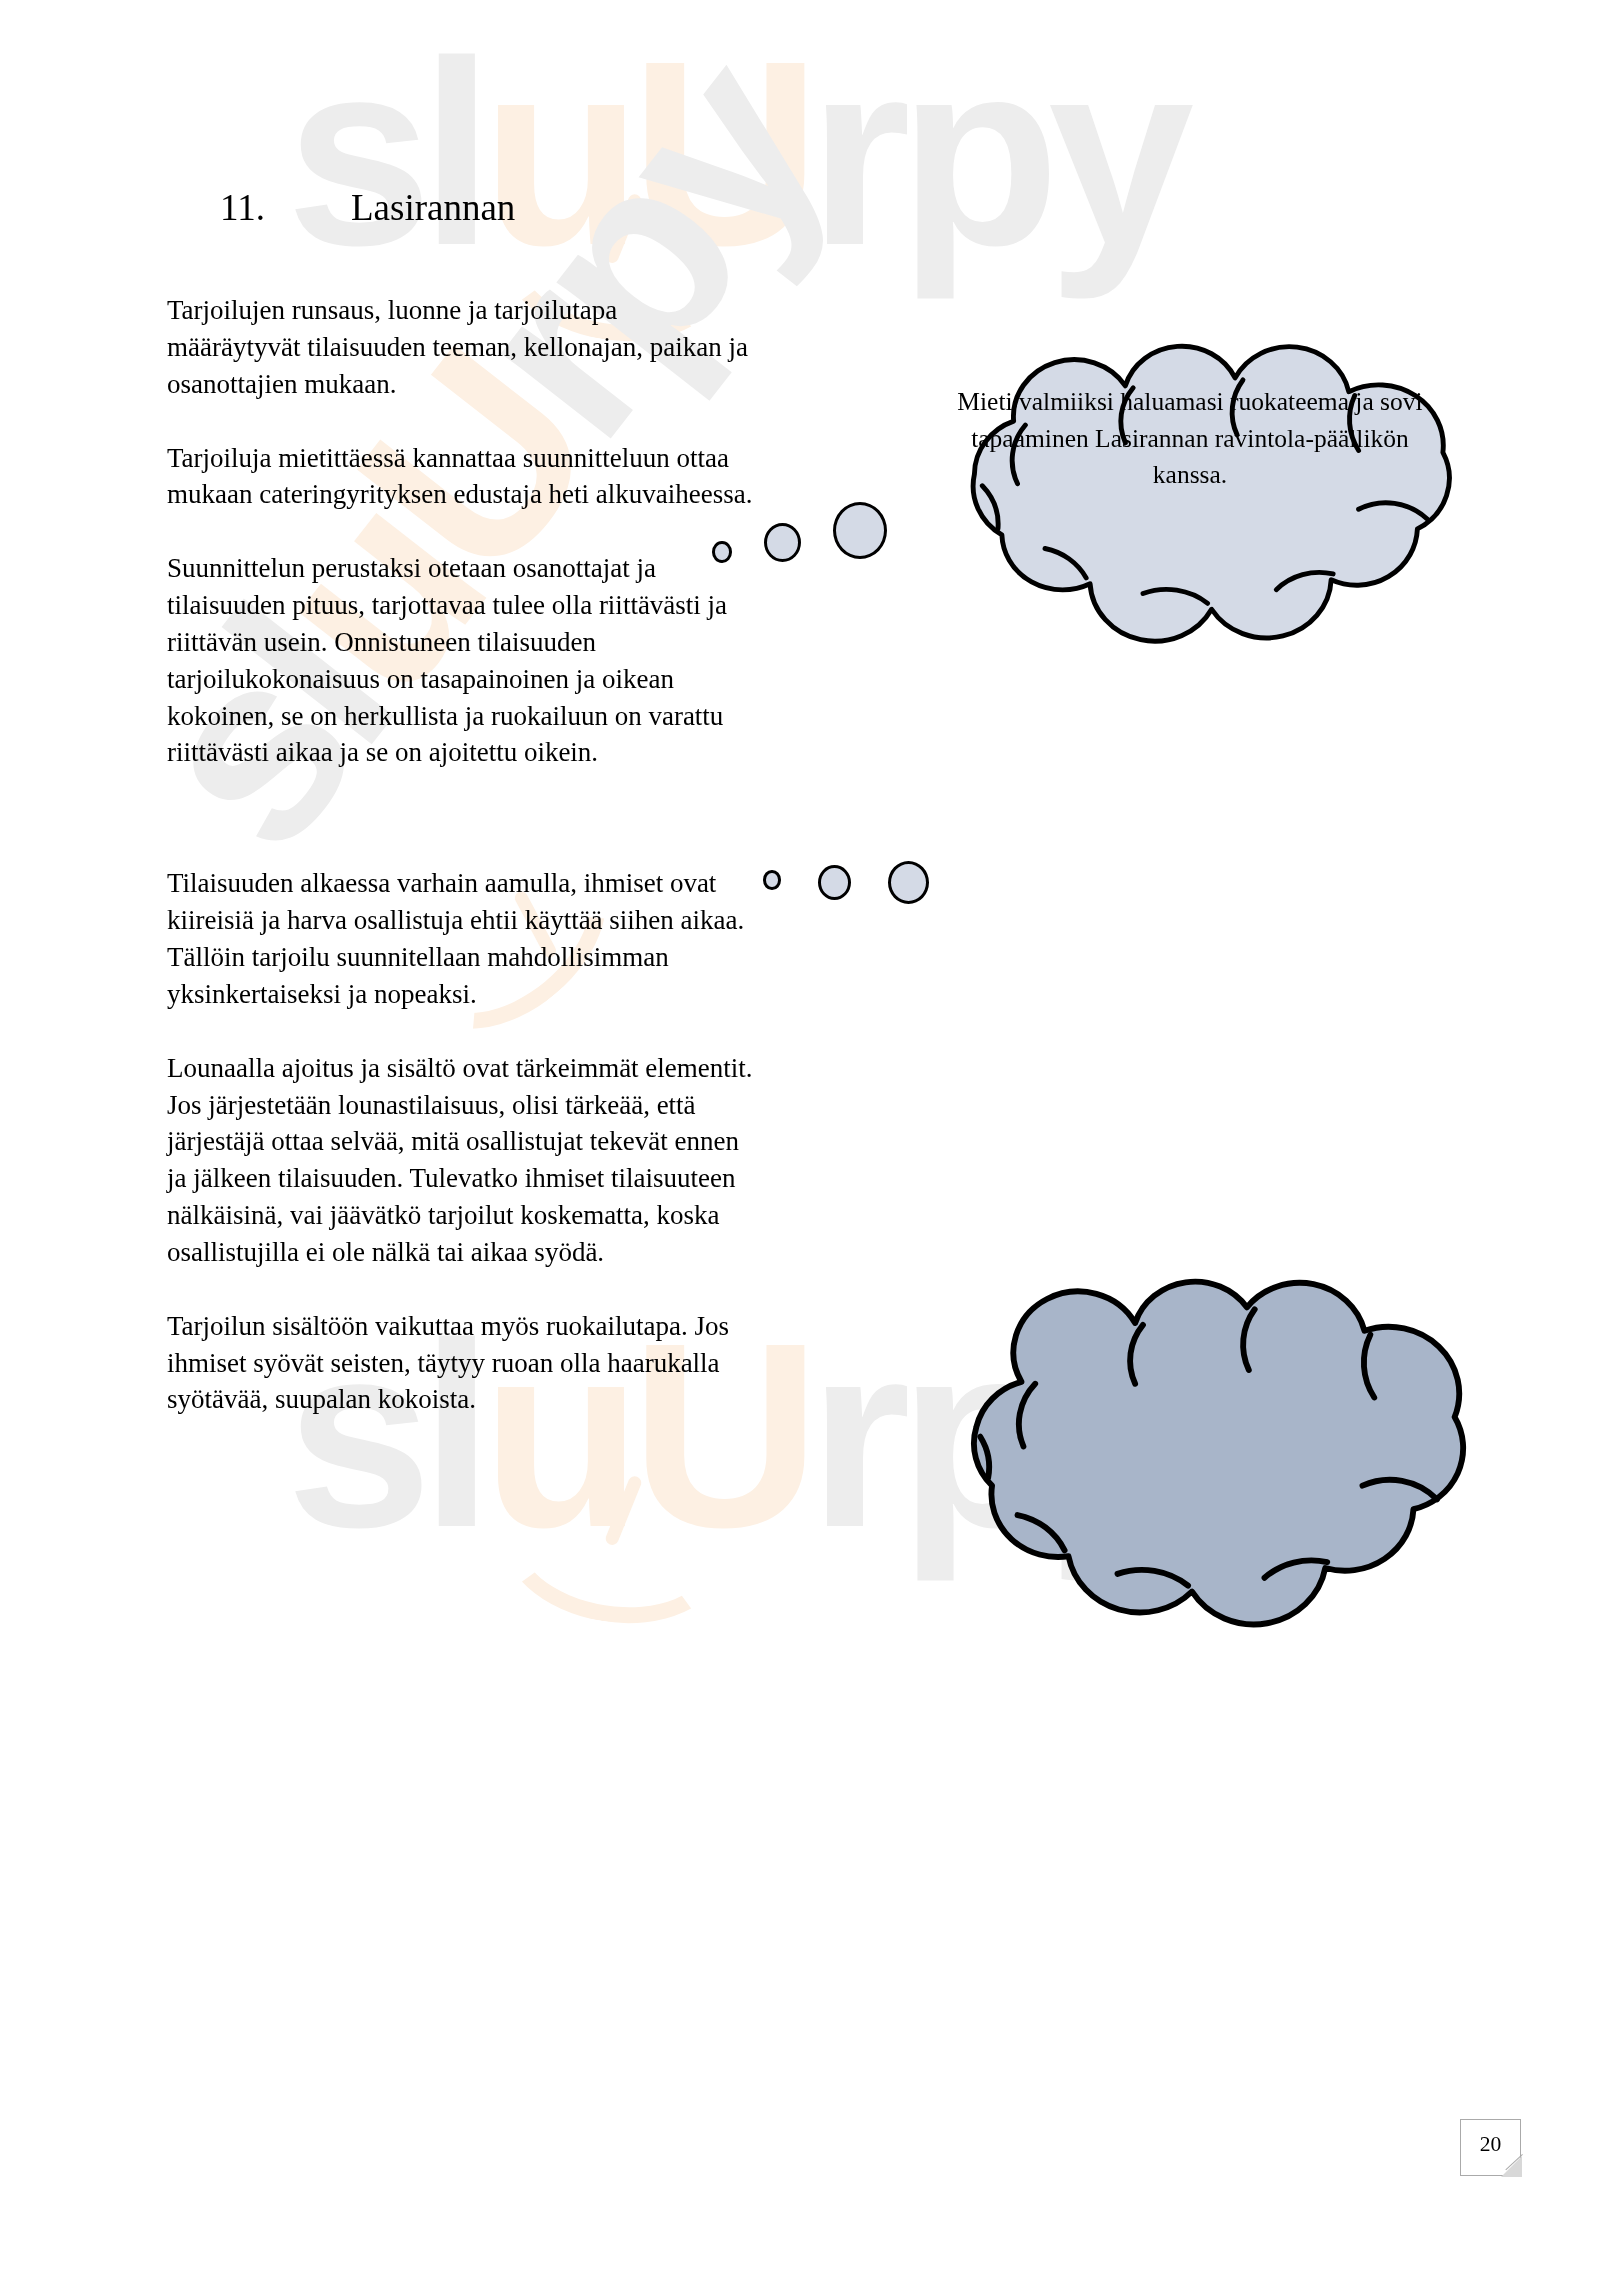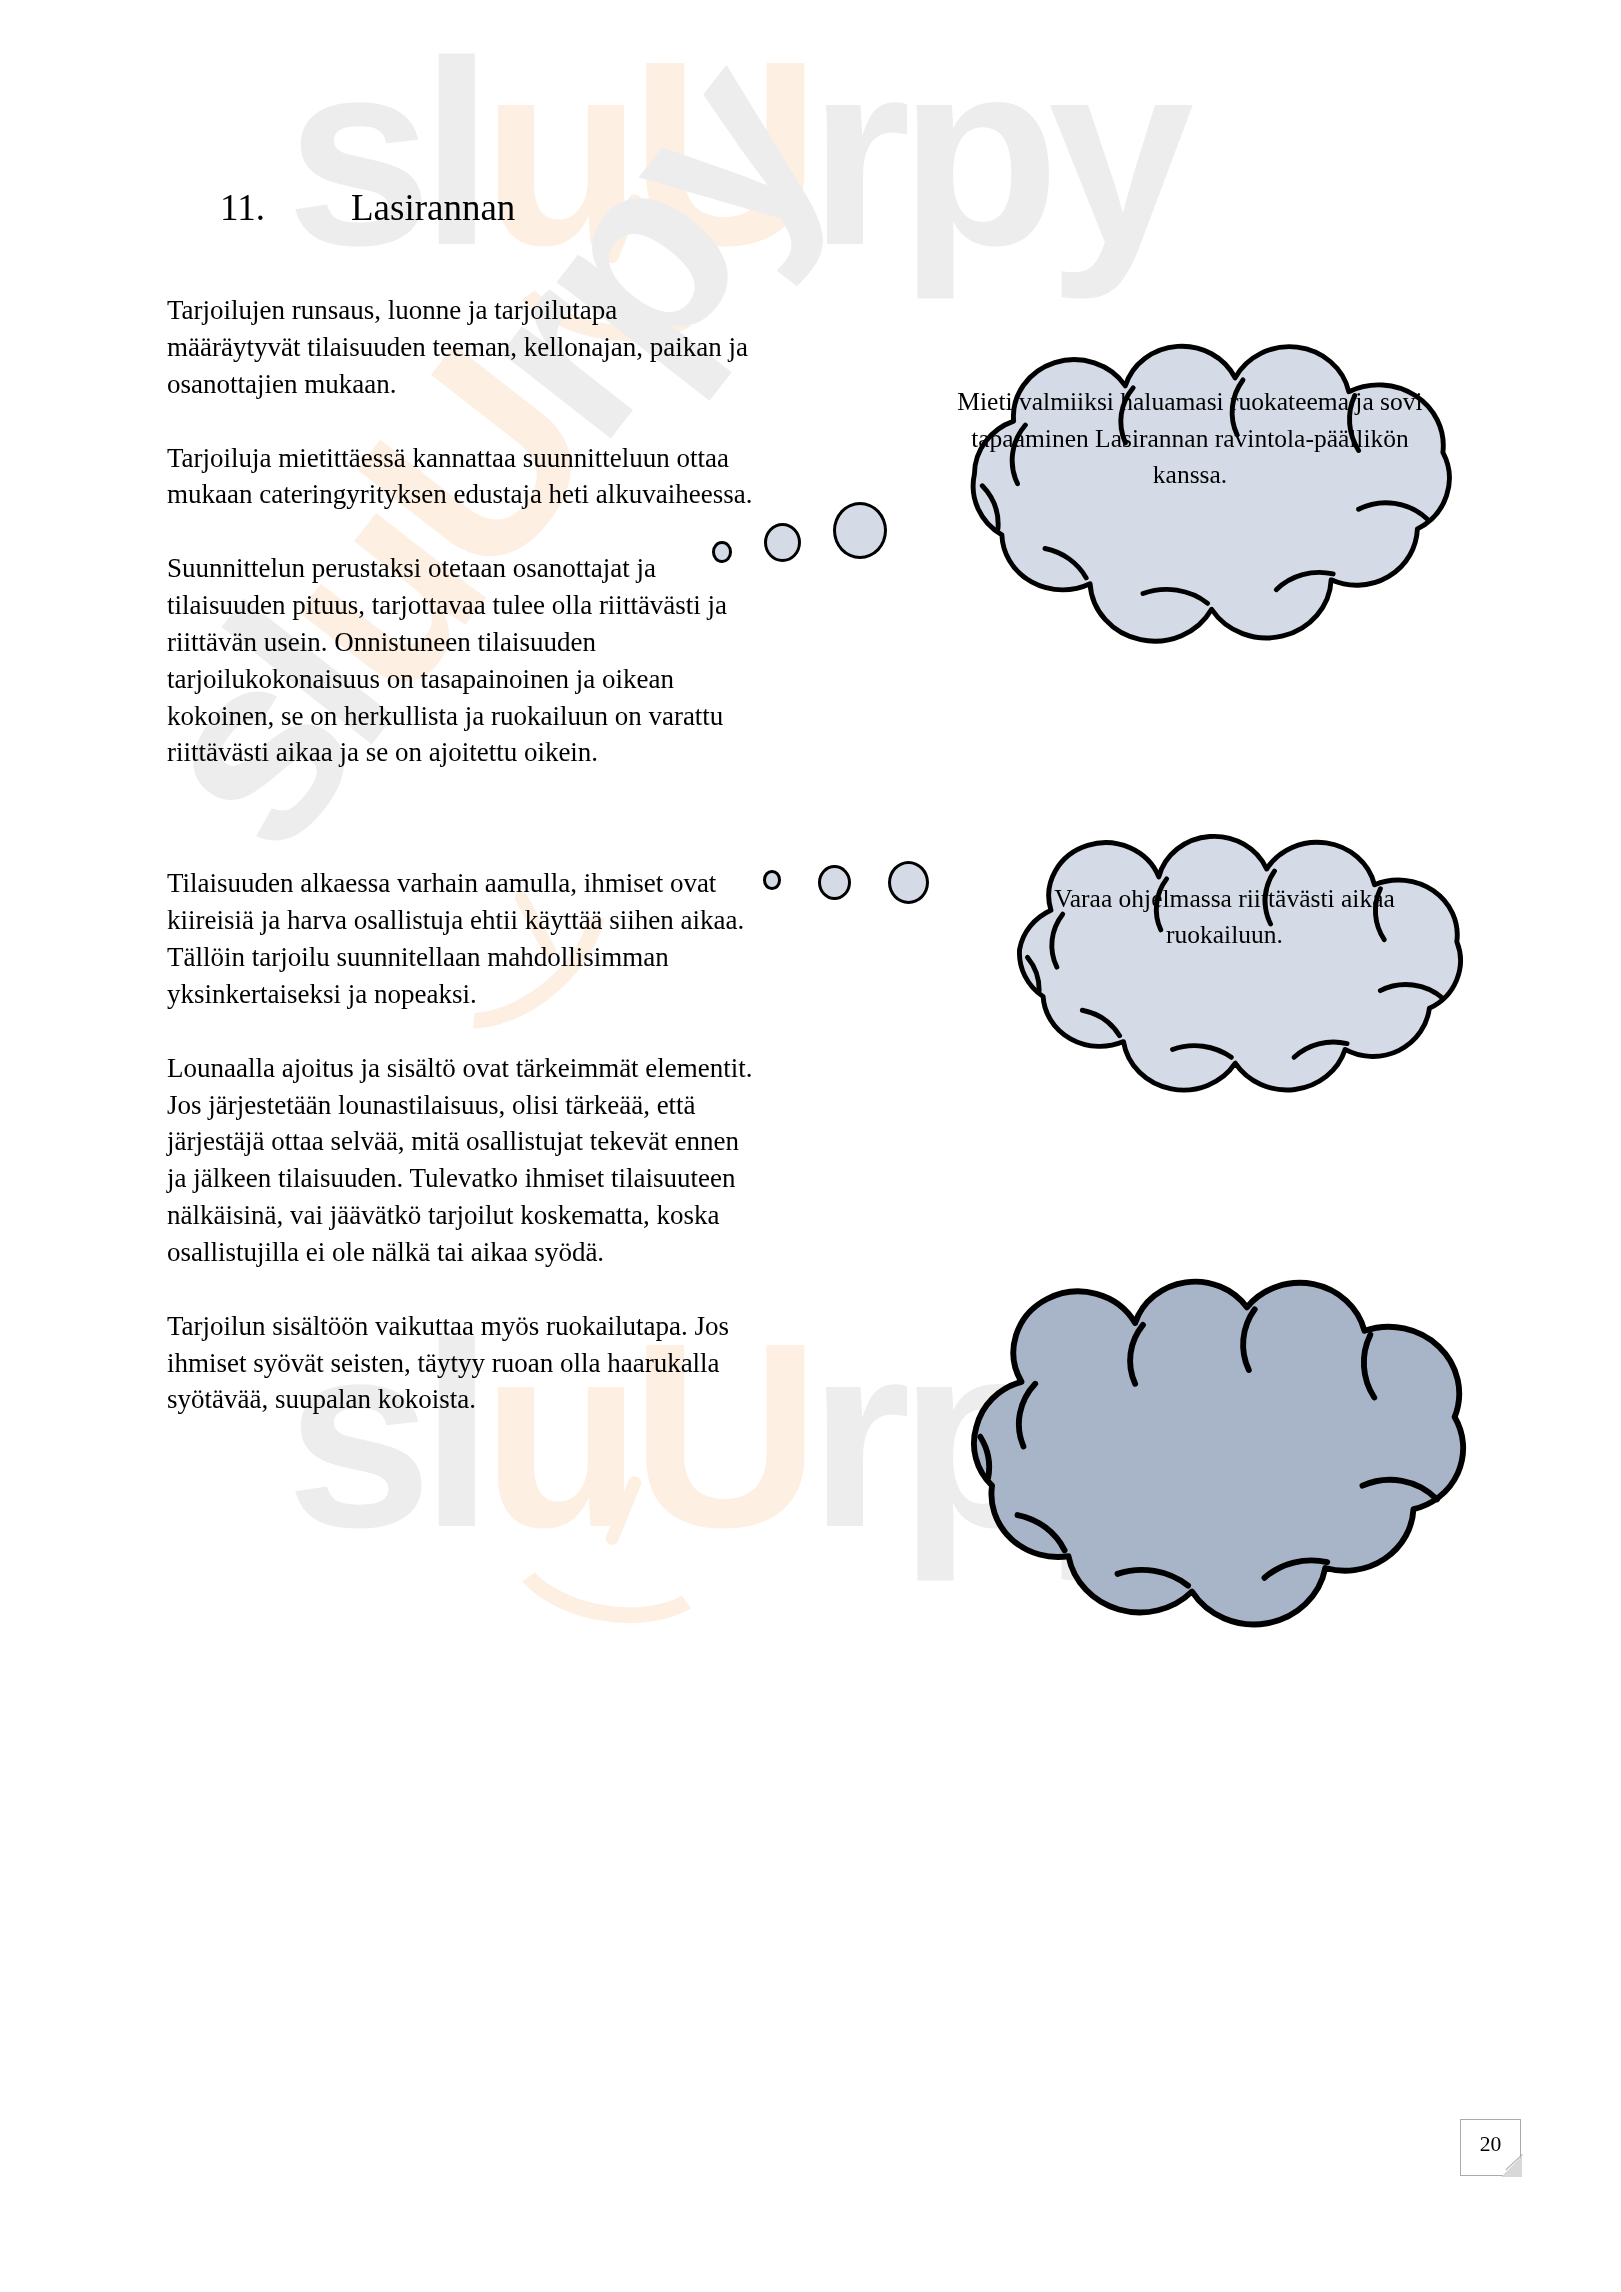--- a/index.html
+++ b/index.html
@@ -225,50 +225,20 @@
       <div class="cloud-text" style="left:57px; top:57px; width:470px;">Mieti valmiiksi haluamasi ruokateema ja sovi tapaaminen Lasirannan ravintola-päällikön kanssa.</div>
     </div>
   </div>
 
   <div class="bubble-group" style="left:763px; top:843px; width:725px; height:294px;">
 
     <div class="dot" style="left:0px;   top:27.4px; width:17.6px; height:19.6px; background:#d4dae6;"></div>
     <div class="dot" style="left:55px;  top:21.6px; width:33px; height:35px; background:#d4dae6;"></div>
     <div class="dot" style="left:125px; top:17.6px; width:41px; height:43px; background:#d4dae6;"></div>
 
-    <div class="cloud" style="left:186px; top:-23.5px;">
-      <svg width="549" height="255" viewBox="0 0 560 260">
-        <path d="
-          M 104 92
-          A 58 54 0 0 1 214 58
-          A 58 54 0 0 1 324 50
-          A 60 56 0 0 1 434 66
-          A 60 56 0 0 1 518 124
-          A 56 54 0 0 1 490 192
-          A 58 56 0 0 1 404 234
-          A 62 58 0 0 1 292 248
-          A 62 58 0 0 1 178 226
-          A 58 54 0 0 1 96 180
-          A 56 54 0 0 1 72 132
-          A 58 54 0 0 1 104 92
-          Z" fill="#d4dae6" stroke="#000000" stroke-width="5" stroke-linejoin="round"></path>
-        <g fill="none" stroke="#000000" stroke-width="5" stroke-linecap="round">
-          <path d="M 116 96  A 58 54 0 0 0 110 150"></path>
-          <path d="M 222 60  A 58 54 0 0 0 216 112"></path>
-          <path d="M 332 52  A 60 56 0 0 0 328 106"></path>
-          <path d="M 440 70  A 60 56 0 0 0 444 122"></path>
-          <path d="M 504 182 A 56 54 0 0 0 440 174"></path>
-          <path d="M 406 228 A 58 56 0 0 0 352 242"></path>
-          <path d="M 288 242 A 62 58 0 0 0 228 234"></path>
-          <path d="M 174 220 A 58 54 0 0 0 136 194"></path>
-          <path d="M 92 174  A 56 54 0 0 0 80 140"></path>
-        </g>
-      </svg>
-      <div class="cloud-text" style="left:55px; top:61px; width:441px;">Varaa ohjelmassa riittävästi aikaa ruokailuun.</div>
-    </div>
   </div>
 
   <div class="bubble-group" style="left:941px; top:1225px; width:549px; height:392px;">
 
     <div class="cloud" style="left:0; top:0;">
       <svg width="549" height="392" viewBox="0 0 560 400">
         <path d="
           M 82 160
           A 66 62 0 0 1 198 100
           A 64 60 0 0 1 312 84

